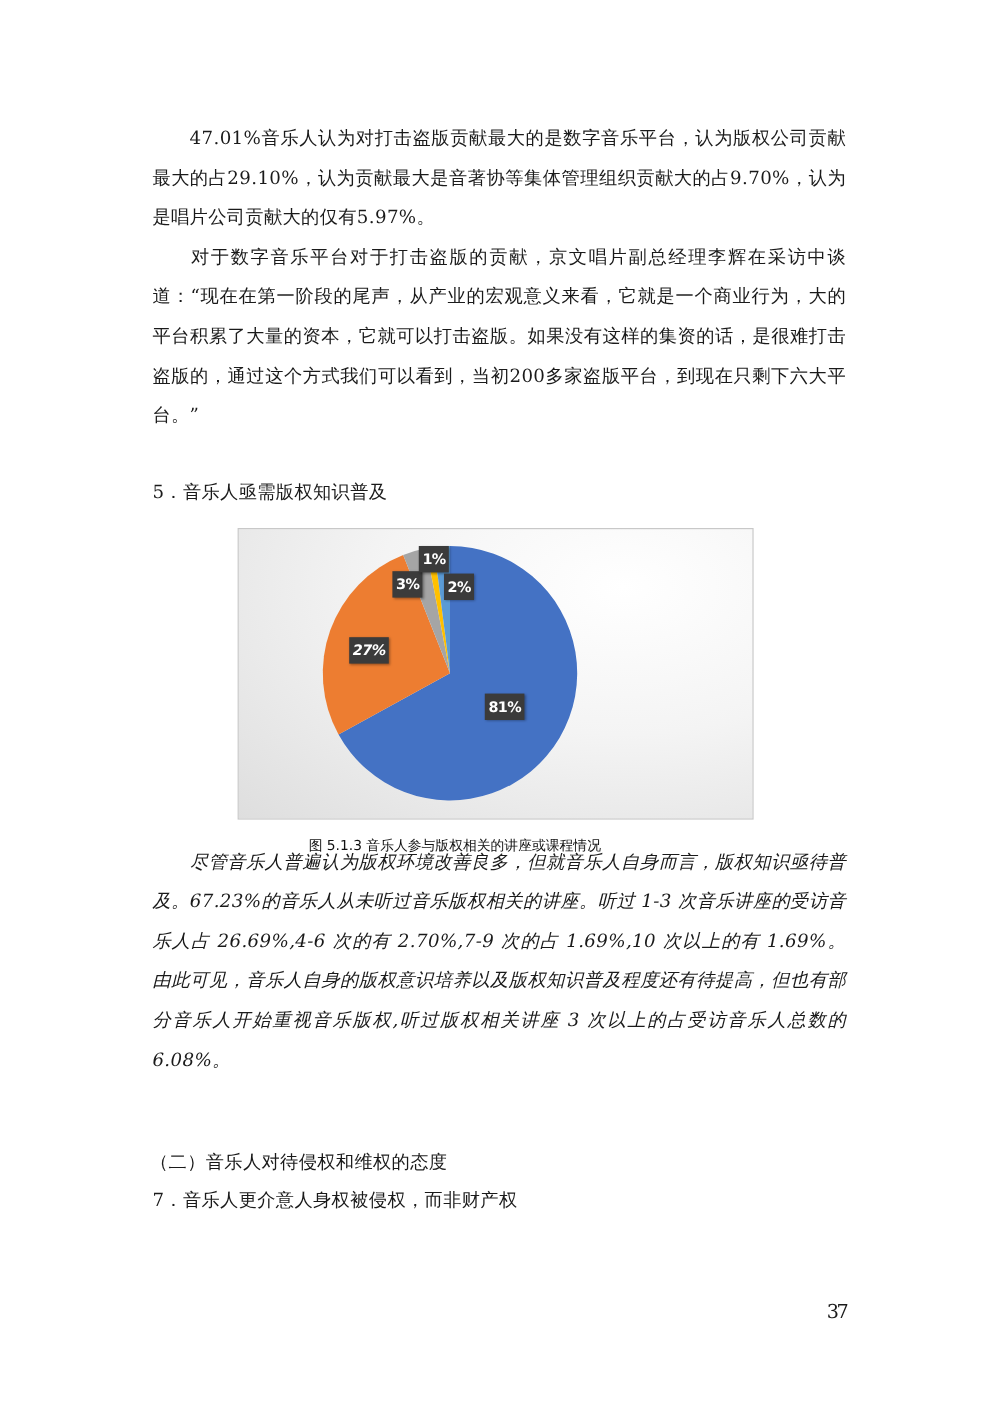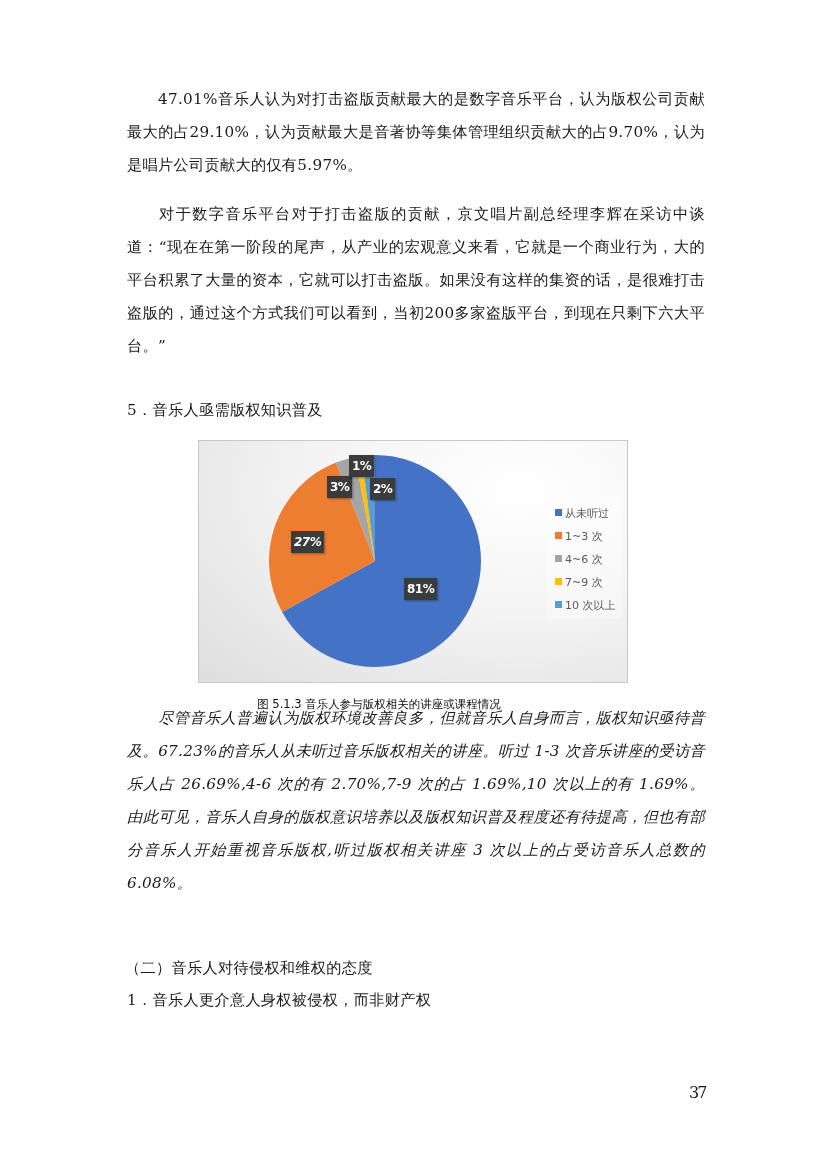--- a/index.html
+++ b/index.html
@@ -23,21 +23,21 @@
             height: 22px; line-height: 22px; padding: 0 3px; text-align: center;
             box-shadow: 1px 1px 2px rgba(0,0,0,0.35); letter-spacing: -0.5px; }
   .caption { position: absolute; left: 0; width: 758px; top: 697px; text-align: center;
              font-family: "DejaVu Sans", "Liberation Sans", sans-serif; font-size: 11.5px; color: #111; }
   .page-num { position: absolute; left: 689px; top: 1083px; font-size: 16px;
               font-family: "DejaVu Serif", "Liberation Serif", serif; letter-spacing: -2px; }
 </style>
 </head>
 <body>
 
-<div class="p" style="top:83px;">
+<div class="p" style="top:99px;">
   <span class="indent"></span><span>47.01%音乐人认为对打击盗版贡献最大的是数字音乐平台，认为版权公司贡献最大的占29.10%，认为贡献最大是音著协等集体管理组织贡献大的占9.70%，认为是唱片公司贡献大的仅有5.97%。</span>
 </div>
 
 <div class="p" style="top:198px;">
   <span class="indent"></span><span>对于数字音乐平台对于打击盗版的贡献，京文唱片副总经理李辉在采访中谈道：“现在在第一阶段的尾声，从产业的宏观意义来看，它就是一个商业行为，大的平台积累了大量的资本，它就可以打击盗版。如果没有这样的集资的话，是很难打击盗版的，通过这个方式我们可以看到，当初200多家盗版平台，到现在只剩下六大平台。”</span>
 </div>
 
 <div class="heading" style="left:127px; top:400px;">5．音乐人亟需版权知识普及</div>
 
 <div class="chart-frame">
@@ -50,41 +50,24 @@
         <path d="M176,120 L162.7146772421837,14.835841660665352 A106,106 0 0 1 175.99999999999997,14 Z" fill="#5b9bd5"></path>
       </g>
   </svg>
 
   <div class="dlabel" style="left:205px; top:137px;">81%</div>
   <div class="dlabel" style="left:92px; top:90px;font-style:italic;">27%</div>
   <div class="dlabel" style="left:128px; top:35px;">3%</div>
   <div class="dlabel" style="left:150px; top:14px;">1%</div>
   <div class="dlabel" style="left:171px; top:37px;">2%</div>
 
-  <div class="legend">
-    <div class="legend-item" style="top:10px;">
-      <span class="legend-swatch" style="background:#4472c4"></span><span>从未听过</span>
-    </div>
-    <div class="legend-item" style="top:33px;">
-      <span class="legend-swatch" style="background:#ed7d31"></span><span>1~3 次</span>
-    </div>
-    <div class="legend-item" style="top:56px;">
-      <span class="legend-swatch" style="background:#a5a5a5"></span><span>4~6 次</span>
-    </div>
-    <div class="legend-item" style="top:79px;">
-      <span class="legend-swatch" style="background:#ffc000"></span><span>7~9 次</span>
-    </div>
-    <div class="legend-item" style="top:102px;">
-      <span class="legend-swatch" style="background:#5b9bd5"></span><span>10 次以上</span>
-    </div>
-  </div>
 </div>
 
 <div class="caption">图 5.1.3  音乐人参与版权相关的讲座或课程情况</div>
 
 <div class="p" style="top:702px;font-style:italic;">
   <span class="indent"></span><span>尽管音乐人普遍认为版权环境改善良多，但就音乐人自身而言，版权知识亟待普及。67.23%的音乐人从未听过音乐版权相关的讲座。听过 1-3 次音乐讲座的受访音乐人占 26.69%,4-6 次的有 2.70%,7-9 次的占 1.69%,10 次以上的有 1.69%。由此可见，音乐人自身的版权意识培养以及版权知识普及程度还有待提高，但也有部分音乐人开始重视音乐版权,听过版权相关讲座 3 次以上的占受访音乐人总数的 6.08%。</span>
 </div>
 
 <div class="heading" style="left:125px; top:958px;">（二）音乐人对待侵权和维权的态度</div>
-<div class="heading" style="left:127px; top:990px;">1．音乐人更介意人身权被侵权，而非财产权</div>
+<div class="heading" style="left:127px; top:990px;">7．音乐人更介意人身权被侵权，而非财产权</div>
 
 <div class="page-num">37</div>
 
 </body></html>

